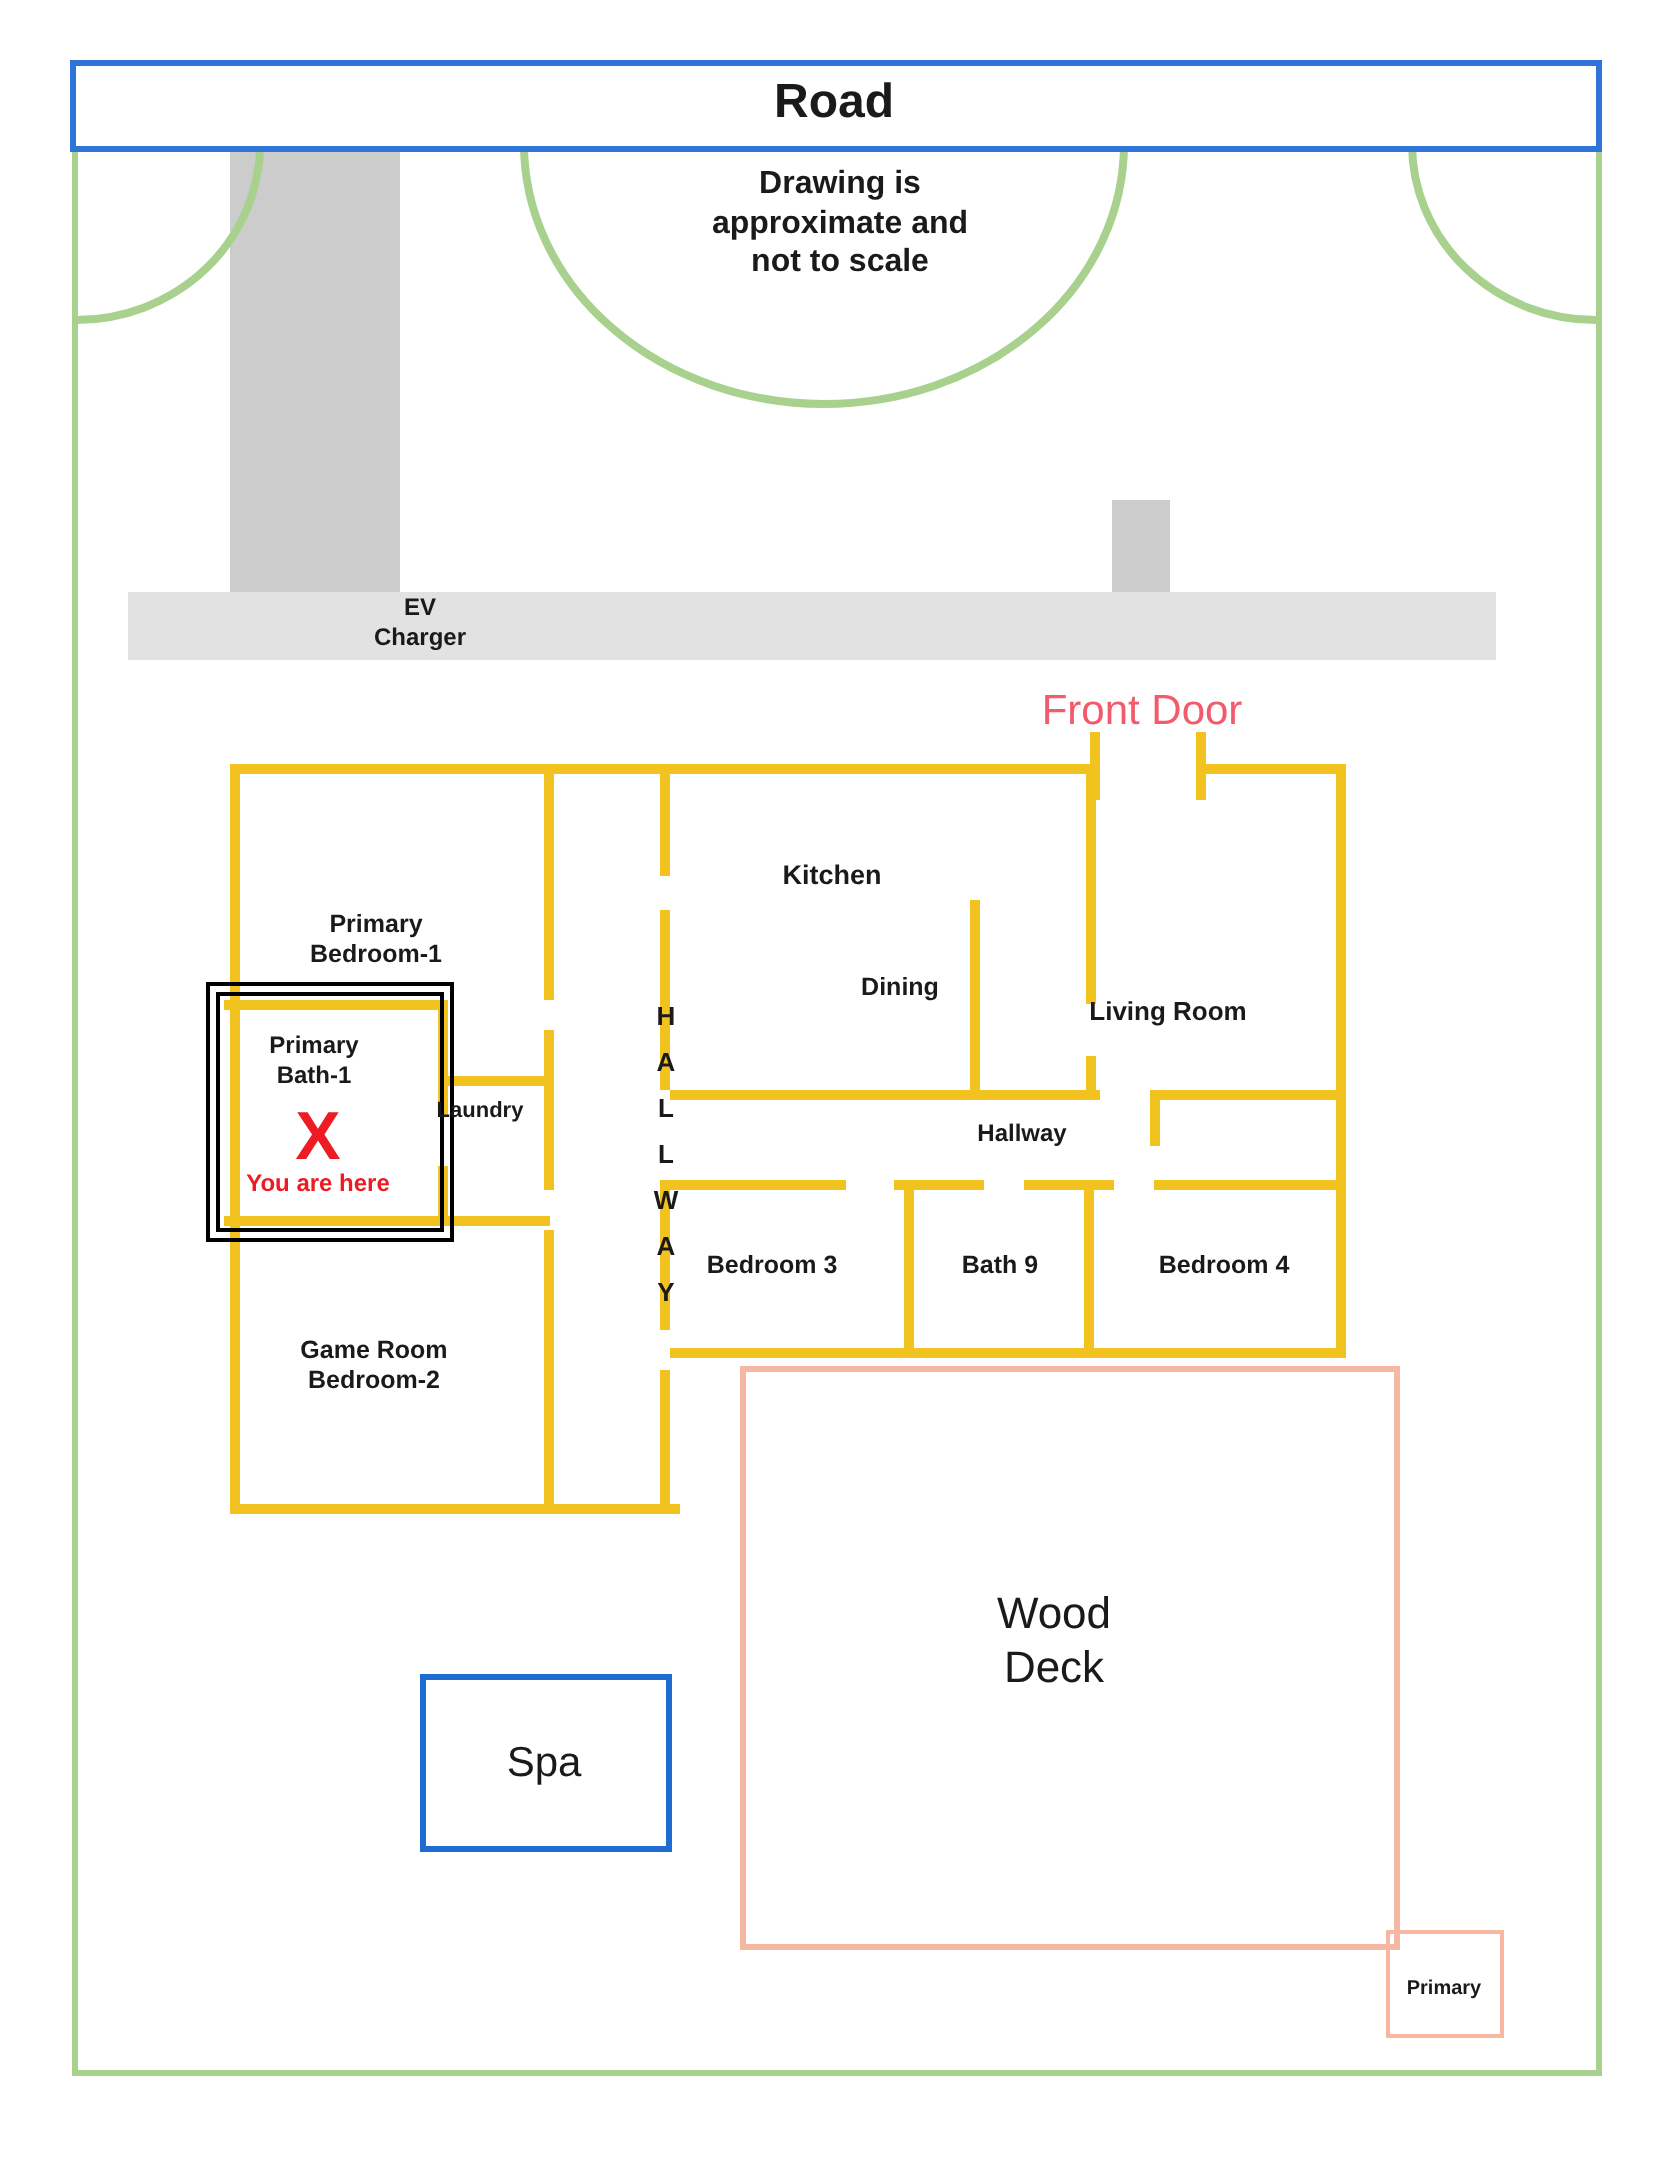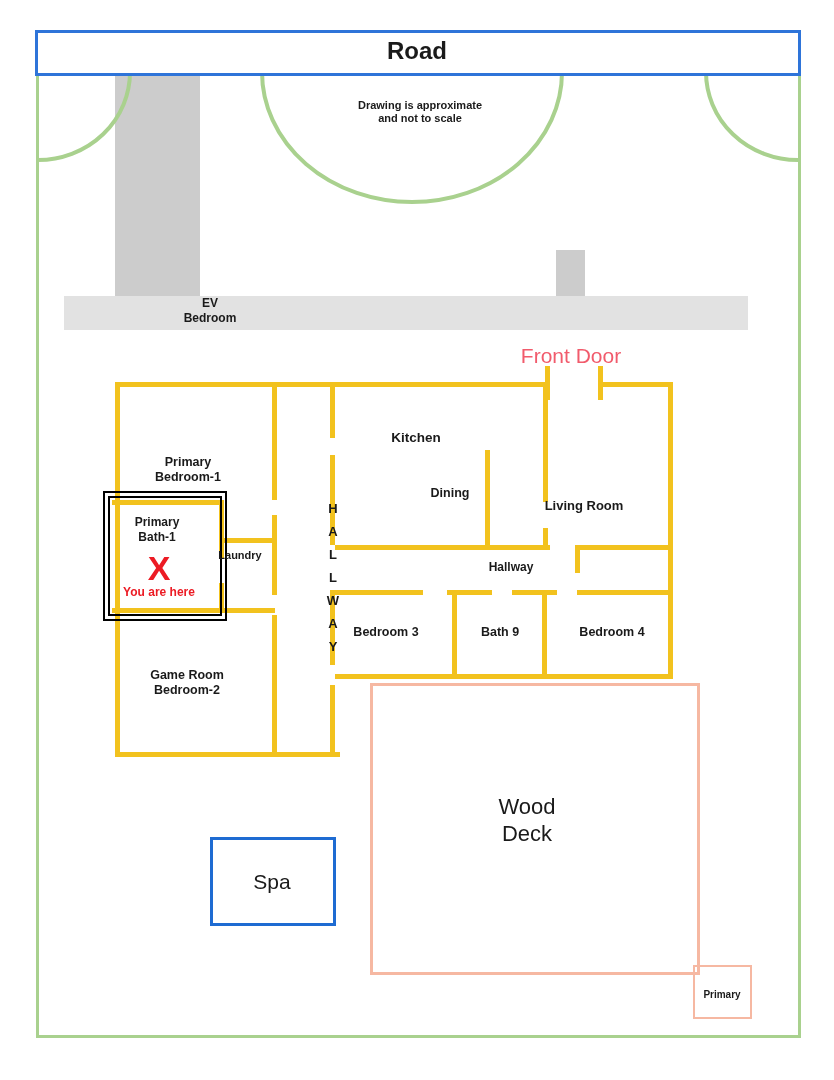--- a/index.html
+++ b/index.html
@@ -43,22 +43,22 @@
 
   <svg width="834" height="1080" viewBox="0 0 834 1080">
     <path d="M 262 72 A 150 130 0 0 0 562 72" fill="none" stroke="#A9D18E" stroke-width="4"></path>
     <path d="M 130 72 A 92 88 0 0 1 38 160" fill="none" stroke="#A9D18E" stroke-width="4"></path>
     <path d="M 706 72 A 92 88 0 0 0 798 160" fill="none" stroke="#A9D18E" stroke-width="4"></path>
   </svg>
 
   <div class="box road-box" style="left:35px;top:30px;width:760px;height:40px;"></div>
   <div class="label" style="left:417px;top:51px;font-size:24px;font-weight:600;">Road</div>
 
-  <div class="label wrap" style="left:420px;top:112px;width:140px;font-size:11px;">Drawing is approximate and not to scale</div>
-  <div class="label wrap" style="left:210px;top:311px;width:60px;font-size:12px;">EV Bedroom</div>
+  <div class="label wrap" style="left:420px;top:112px;width:140px;font-size:16px;">Drawing is approximate and not to scale</div>
+  <div class="label wrap" style="left:210px;top:311px;width:60px;font-size:12px;">EV Charger</div>
   <div class="label" style="left:571px;top:356px;font-size:21px;font-weight:500;color:#F15B6C;">Front Door</div>
 
   <div class="wall" style="left:115px;top:382px;width:430px;height:5px;"></div>
   <div class="wall" style="left:600px;top:382px;width:73px;height:5px;"></div>
   <div class="wall" style="left:545px;top:366px;width:5px;height:34px;"></div>
   <div class="wall" style="left:598px;top:366px;width:5px;height:34px;"></div>
   <div class="wall" style="left:115px;top:382px;width:5px;height:375px;"></div>
   <div class="wall" style="left:668px;top:382px;width:5px;height:297px;"></div>
   <div class="wall" style="left:115px;top:752px;width:225px;height:5px;"></div>
   <div class="wall" style="left:272px;top:382px;width:5px;height:118px;"></div>

